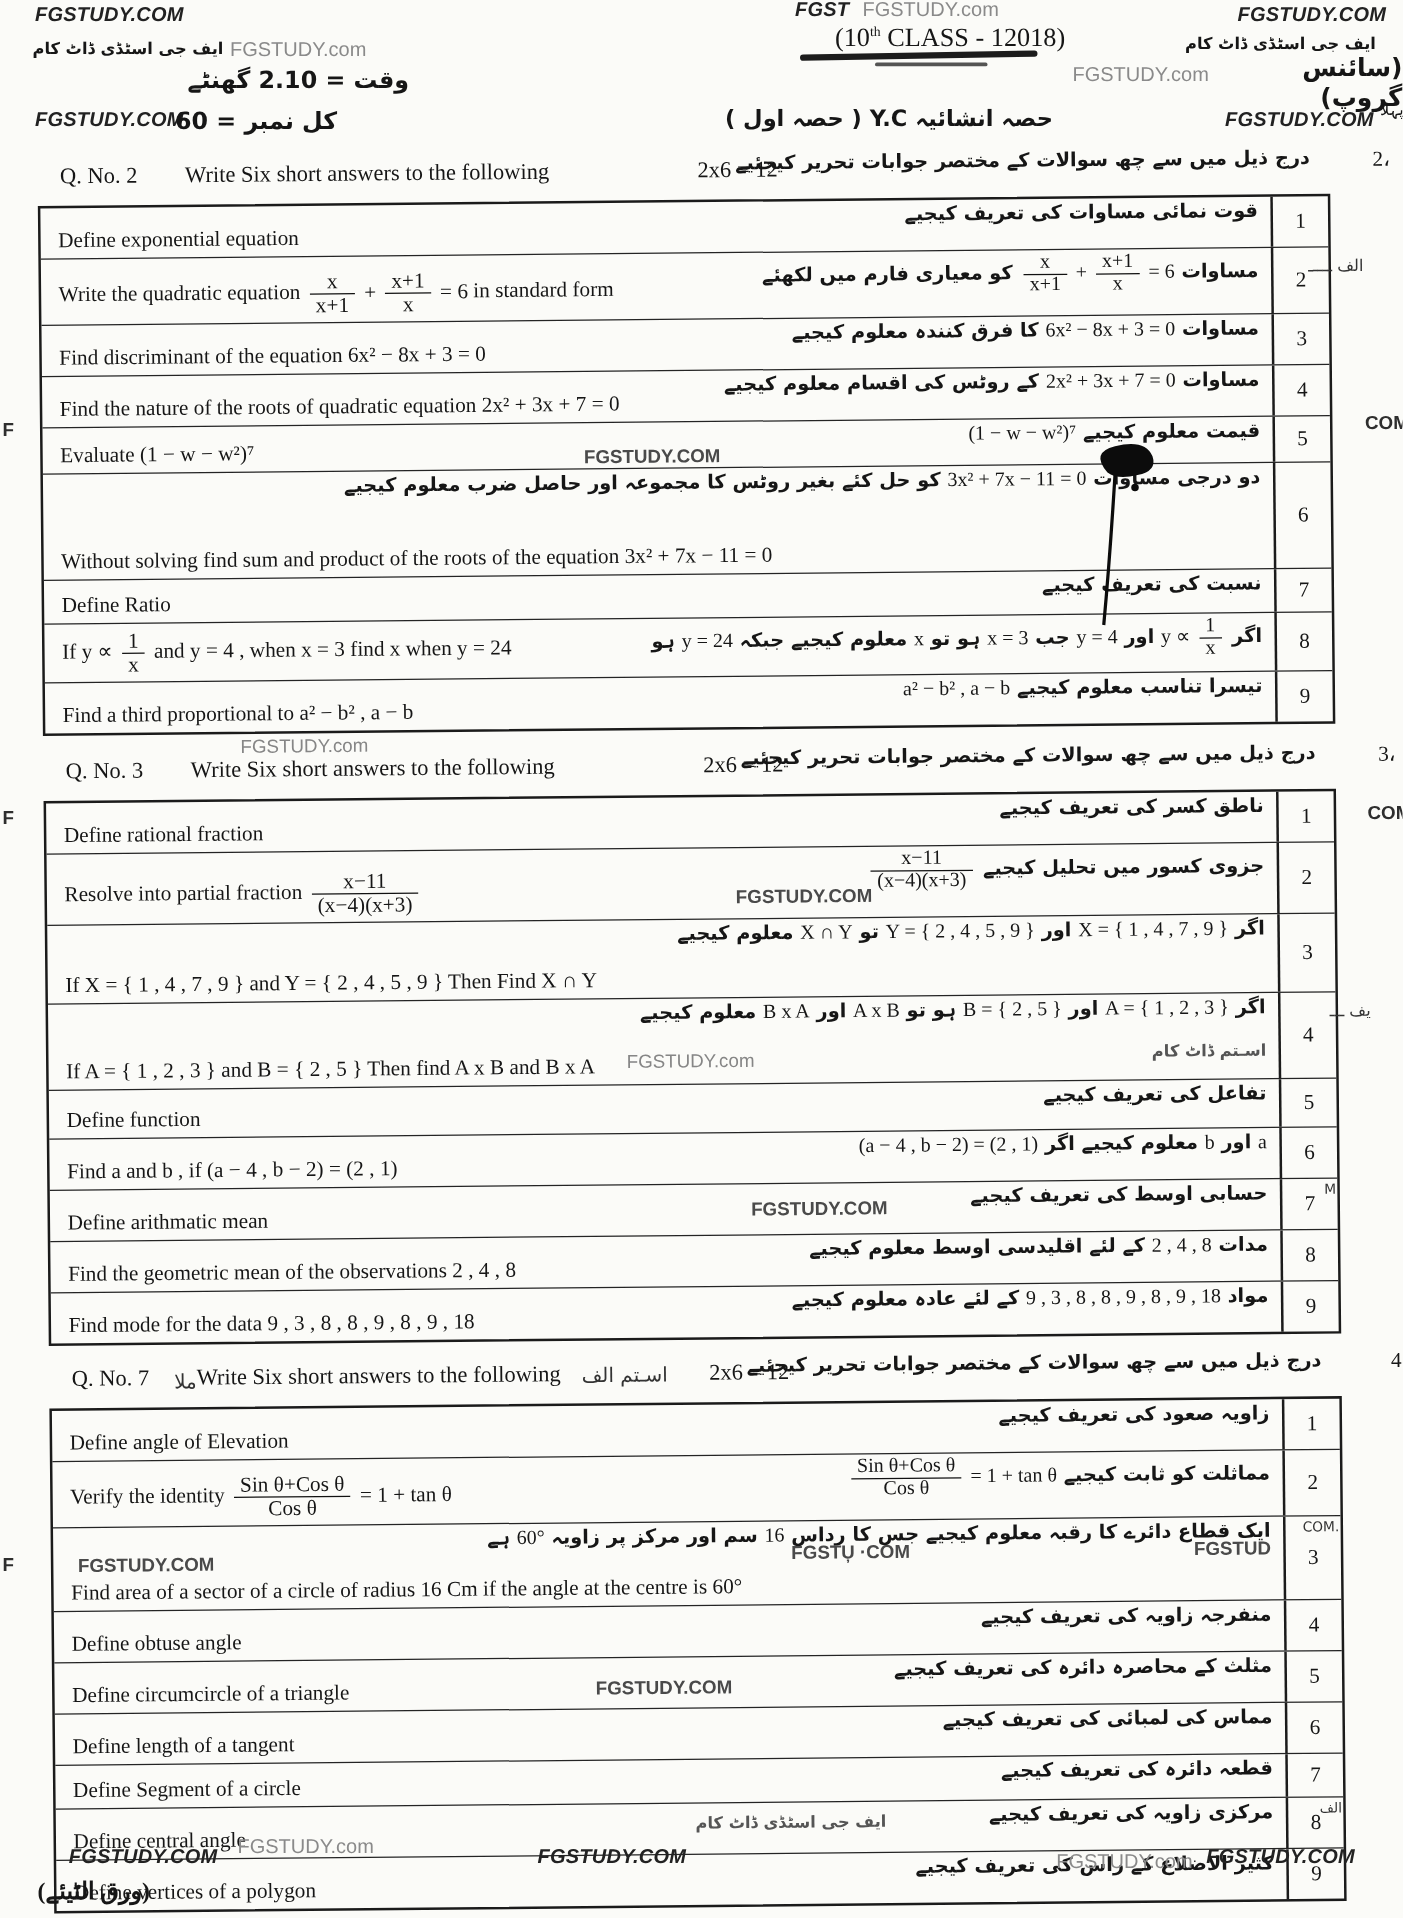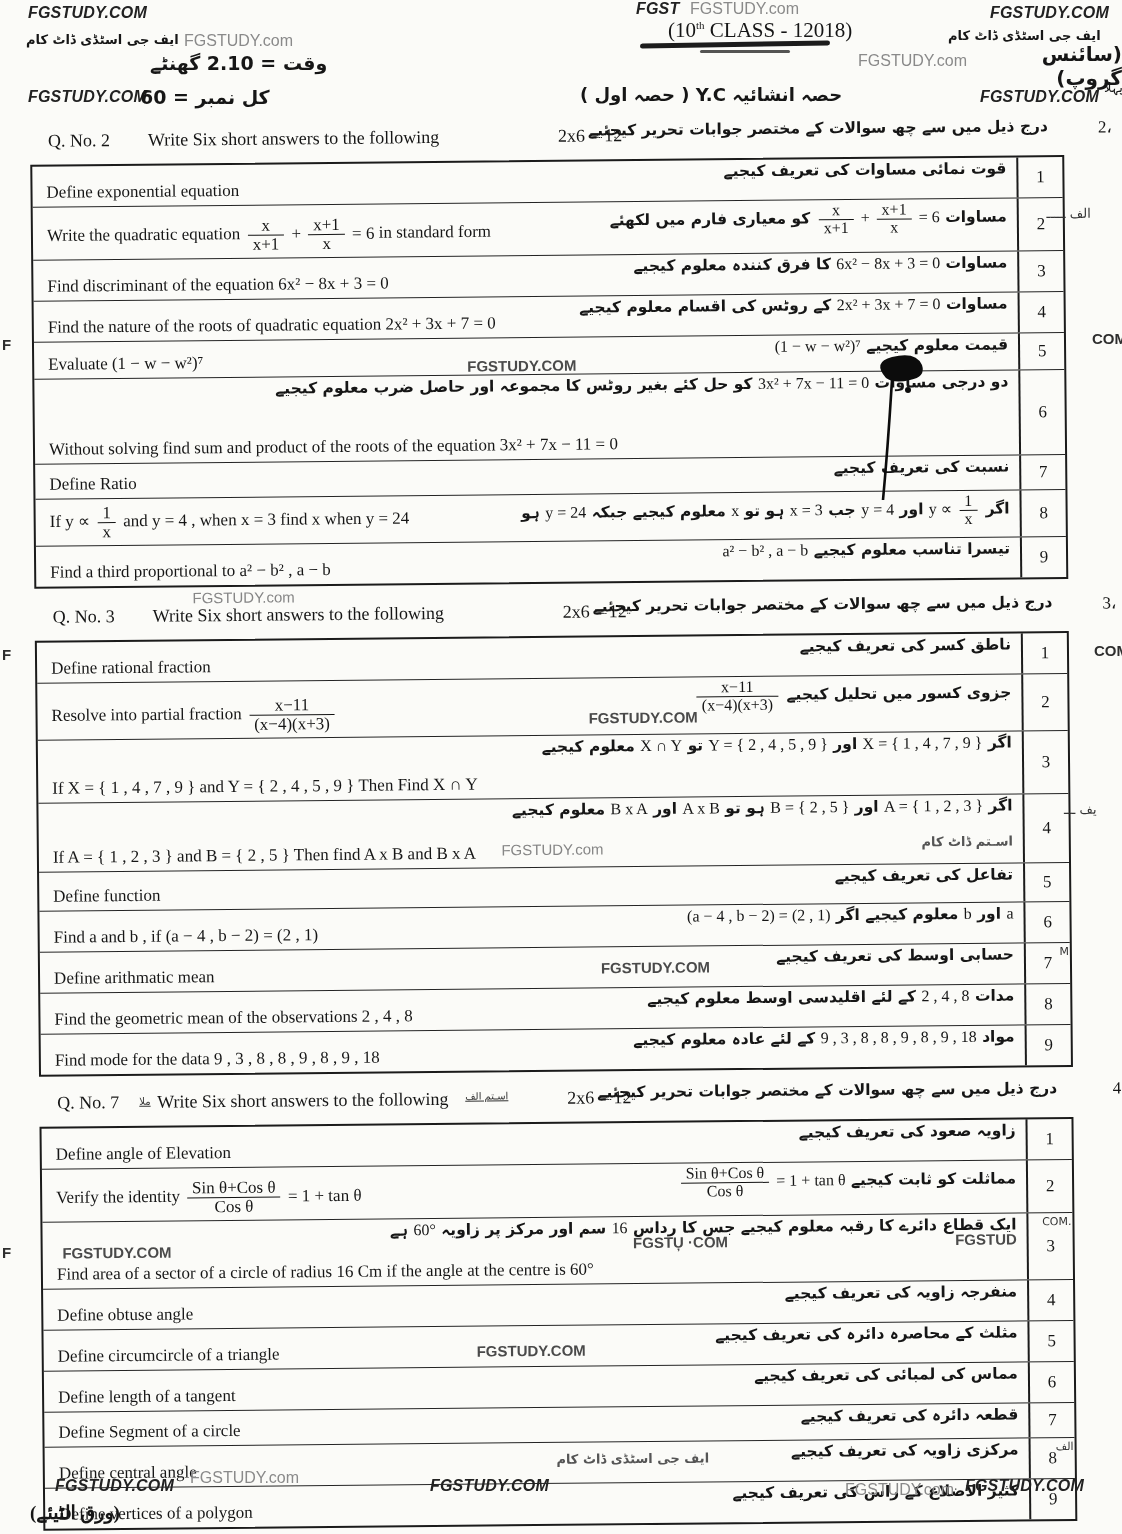--- a/index.html
+++ b/index.html
@@ -19,21 +19,21 @@
   .u-bold{font-weight:700;}
   
   #tilt{position:absolute;left:0;top:0;width:1122px;height:1534px;transform:rotate(-0.55deg);transform-origin:540px 760px;}
   
   .sec-head{position:relative;height:34px;margin:0 28px 4px 44px;}
   .sec-head .qno{position:absolute;left:10px;top:4px;font-size:18px;font-weight:400;}
   .sec-head .sec-title{position:absolute;left:110px;top:4px;font-size:18px;}
   .sec-head .marks{position:absolute;left:520px;top:4px;font-size:18px;}
   .sec-head .instr{position:absolute;right:40px;top:0;font-size:15.5px;font-weight:700;}
   .sec-head .margin-num{position:absolute;right:-24px;top:0;font-size:17px;}
-  .sec-head .hand{position:absolute;font-family:"DejaVu Sans",sans-serif;font-size:10px;color:#333;text-decoration:underline;}
+  .sec-head .hand{position:absolute;font-family:"DejaVu Sans",sans-serif;font-size:16px;color:#333;}
   
   .qtable{border:2px solid #1b1b1b;margin:0 52px 0 36px;background:transparent;}
   .qrow{display:flex;border-top:1.6px solid #242424;position:relative;}
   .qrow:first-child{border-top:none;}
   .cell{flex:1;position:relative;}
   .numcell{width:44px;border-left:2px solid #1b1b1b;display:flex;align-items:center;justify-content:center;font-size:17px;position:relative;}
   .en{position:absolute;left:14px;bottom:4px;font-size:17px;white-space:nowrap;}
   .ur{position:absolute;right:10px;top:2px;font-size:15.5px;font-weight:600;font-family:"DejaVu Sans",sans-serif;direction:rtl;white-space:nowrap;}
   .math{direction:ltr;unicode-bidi:isolate;font-family:"Liberation Serif",serif;font-weight:normal;}
   .ur .math{font-size:16px;}

